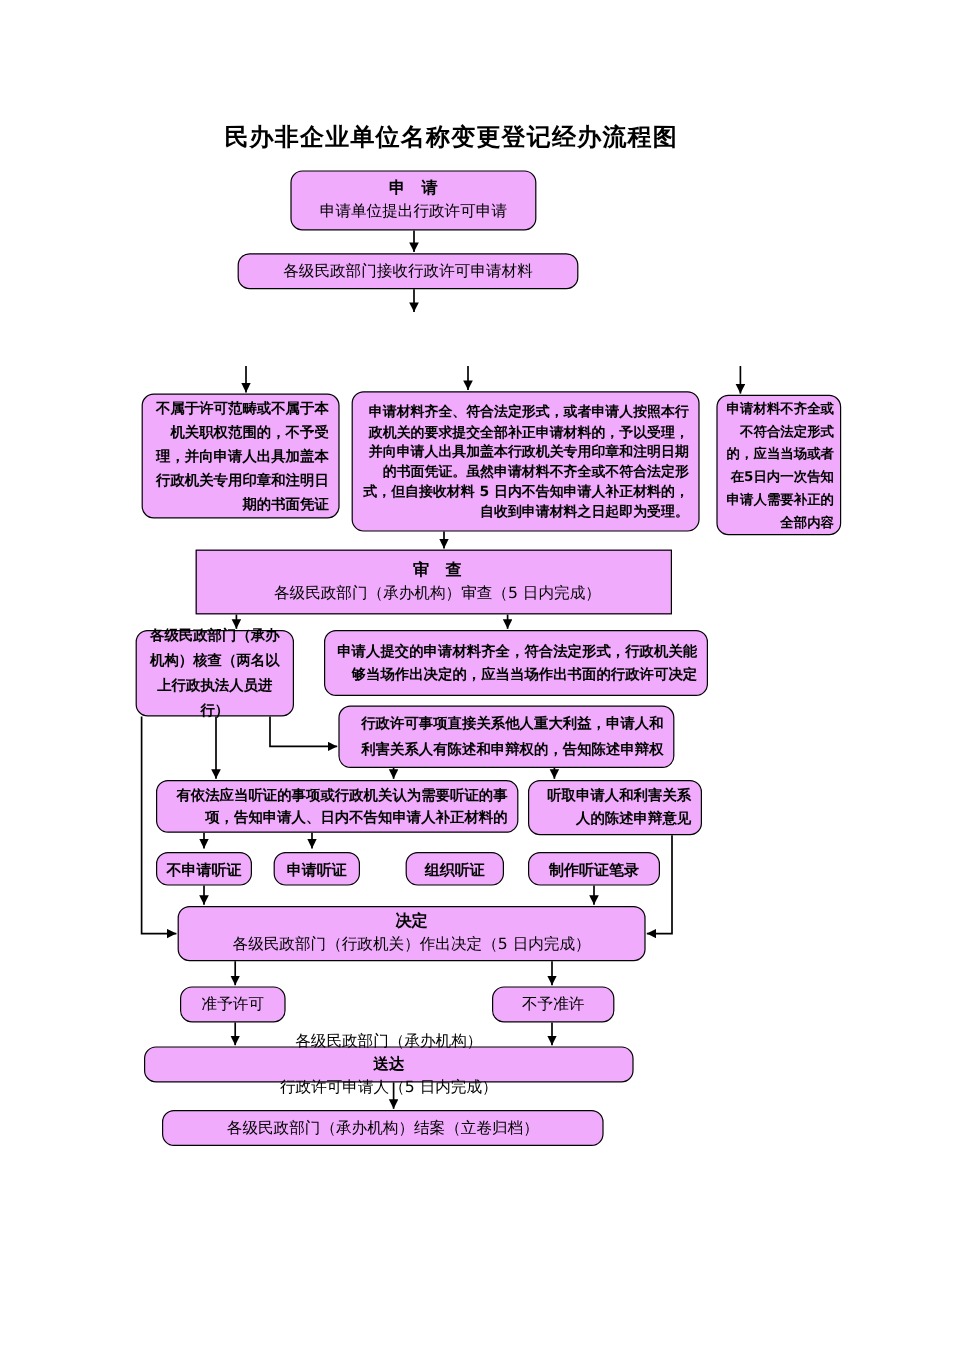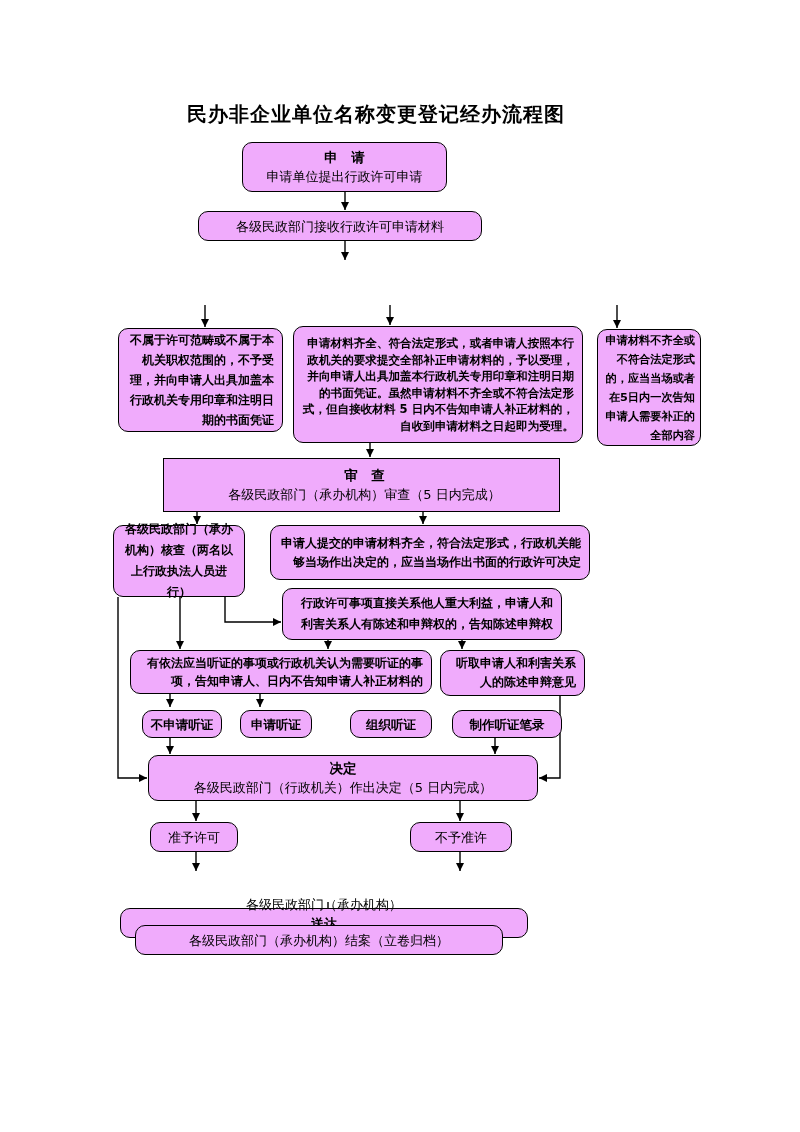--- a/index.html
+++ b/index.html
@@ -11,21 +11,21 @@
          font-family:"DejaVu Serif","Liberation Serif",serif;}
   .node{position:absolute;box-sizing:border-box;border:1.6px solid #000;background:#f0abfc;
         display:flex;flex-direction:column;justify-content:center;align-items:center;
         text-align:center;font-size:13px;line-height:19px;padding:2px 6px;}
   .round{border-radius:10px;}
   .hdr{font-weight:bold;font-size:13.5px;}
   .side{font-weight:bold;text-align:right;align-items:flex-start;justify-content:center;
         font-size:12px;line-height:19px;padding:4px 8px;}
   .tight{line-height:16.5px;font-size:11.6px;}
   .narrow{font-size:11.2px;line-height:19px;padding:4px 5px;}
-  .small{font-size:12.5px;font-weight:bold;padding:2px 4px;margin-left:12px;}
+  .small{font-size:12.5px;font-weight:bold;padding:2px 4px;}
   .ctr{text-align:center;align-items:center;}
   b.inb{font-weight:bold;}
 </style>
 </head>
 <body>
 
 <div id="page">
 
   <svg id="wires" viewBox="0 0 800 1132">
     <defs>
@@ -127,21 +127,21 @@
     <div>各级民政部门（行政机关）作出决定（5 日内完成）</div>
   </div>
 
   <div class="node round" style="left:150px;top:822px;width:88px;height:30px;">
     <div>准予许可</div>
   </div>
   <div class="node round" style="left:410px;top:822px;width:102px;height:30px;">
     <div>不予准许</div>
   </div>
 
-  <div class="node round" style="left:120px;top:872px;width:408px;height:30px;flex-direction:column;margin-top:36px;">
+  <div class="node round" style="left:120px;top:872px;width:408px;height:30px;flex-direction:column;">
     <span>各级民政部门（承办机构）</span>
       <b class="inb">送达</b>
       <span>行政许可申请人（5 日内完成）</span>
   </div>
 
   <div class="node round" style="left:135px;top:925px;width:368px;height:30px;">
     <div>各级民政部门（承办机构）结案（立卷归档）</div>
   </div>
 
 </div>

